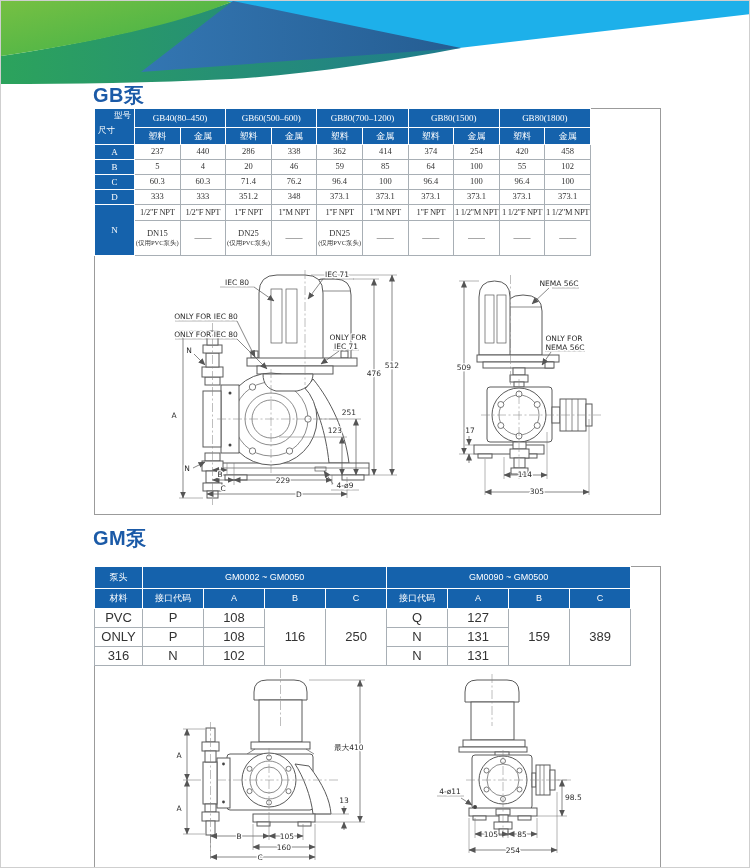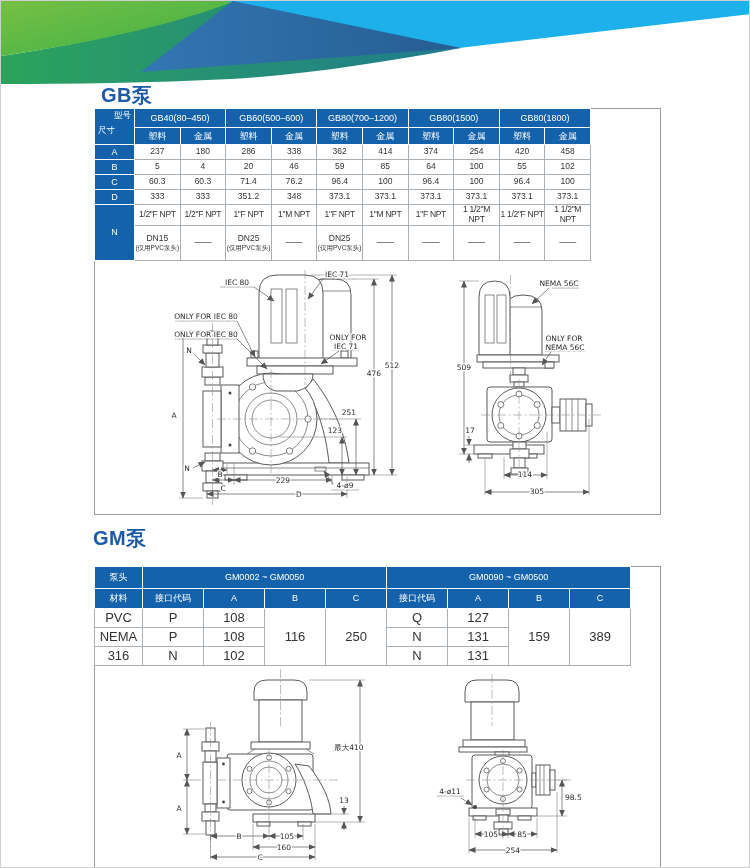--- a/index.html
+++ b/index.html
@@ -46,25 +46,25 @@
         <stop offset="0" stop-color="#3376b2"></stop>
           <stop offset="1" stop-color="#255d92"></stop>
       </linearGradient>
     </defs>
     <path d="M0,55 C90,42 180,20 233,0 L460,47 C380,62 300,74 230,78 C150,82 70,83 0,83 Z" fill="url(#bnTeal)"></path>
     <path d="M0,0 L233,0 C180,22 90,42 0,55 Z" fill="url(#bnGreen)"></path>
     <path d="M225,0 L750,0 L750,13 L458,47 Z" fill="#1db0ea"></path>
     <path d="M232,0 L460,47 L140,71 Z" fill="url(#bnBlue)"></path>
   </svg>
 
-  <h2 class="sec-title" style="left:92px;top:81px;margin-left:8px;">GB泵</h2>
+  <h2 class="sec-title" style="left:92px;top:81px;">GB泵</h2>
 
   <div class="content-box" style="left:93px;top:107px;width:565px;height:405px;">
 
-    <table class="spec gb-spec" style="width:497px;">
+    <table class="spec gb-spec" style="width:497px;font-family:Liberation Serif, serif;">
       <colgroup>
           <col style="width:40px">
           <col style="width:45.6px">
           <col style="width:45.6px">
           <col style="width:45.6px">
           <col style="width:45.6px">
           <col style="width:45.6px">
           <col style="width:45.6px">
           <col style="width:45.6px">
           <col style="width:45.6px">
@@ -91,21 +91,21 @@
         <td class="hd">塑料</td>
         <td class="hd">金属</td>
         <td class="hd">塑料</td>
         <td class="hd">金属</td>
         <td class="hd">塑料</td>
         <td class="hd">金属</td>
       </tr>
       <tr style="height:15px">
         <td class="hd">A</td>
         <td>237</td>
-        <td>180</td>
+        <td>440</td>
         <td>286</td>
         <td>338</td>
         <td>362</td>
         <td>414</td>
         <td>374</td>
         <td>254</td>
         <td>420</td>
         <td>458</td>
       </tr>
       <tr style="height:15px">
@@ -403,21 +403,21 @@
         <td>P</td>
         <td>108</td>
         <td rowspan="3">116</td>
         <td rowspan="3">250</td>
         <td>Q</td>
         <td>127</td>
         <td rowspan="3">159</td>
         <td rowspan="3">389</td>
       </tr>
       <tr style="height:19px">
-        <td>NEMA</td>
+        <td>ONLY</td>
         <td>P</td>
         <td>108</td>
         <td>N</td>
         <td>131</td>
       </tr>
       <tr style="height:19px">
         <td>316</td>
         <td>N</td>
         <td>102</td>
         <td>N</td>

